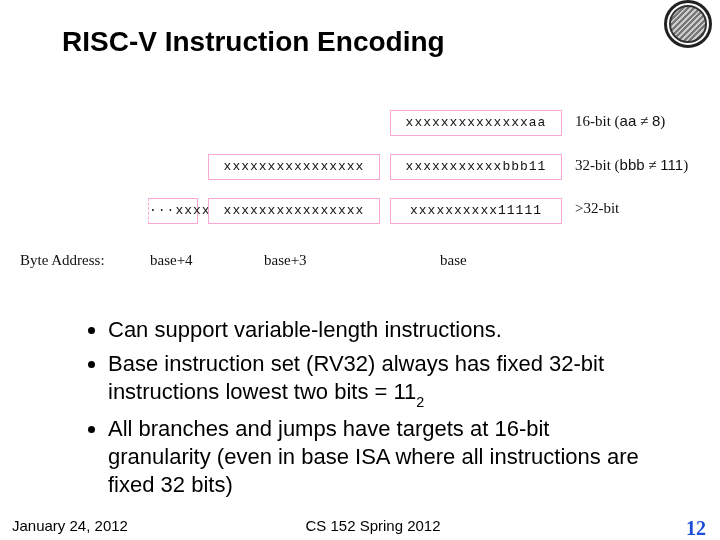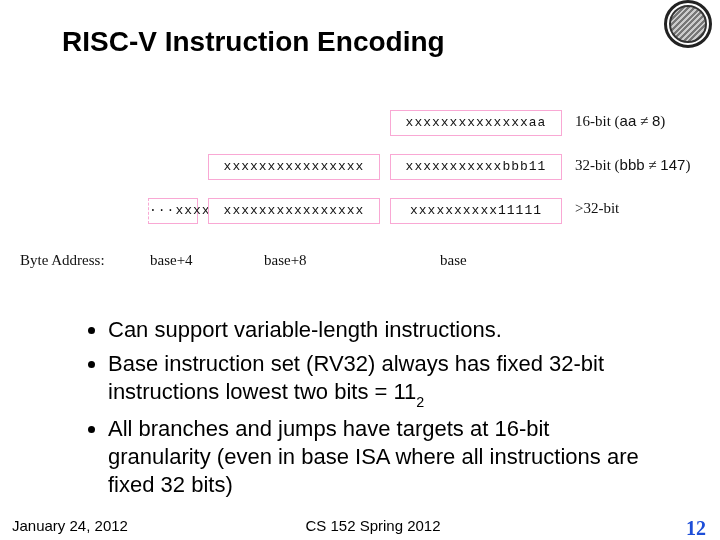--- a/index.html
+++ b/index.html
@@ -163,35 +163,35 @@
       <div class="cell" style="left:370px;width:170px">xxxxxxxxxxxxxxaa</div>
       <div class="row-label">
         <span>16-bit (</span><span class="tt">aa</span><span> ≠ </span><span class="tt">8</span><span>)</span>
       </div>
     </div>
 
     <div class="row">
       <div class="cell" style="left:188px;width:170px">xxxxxxxxxxxxxxxx</div>
       <div class="cell" style="left:370px;width:170px">xxxxxxxxxxxbbb11</div>
       <div class="row-label">
-        <span>32-bit (</span><span class="tt">bbb</span><span> ≠ </span><span class="tt">147</span><span>)</span>
+        <span>32-bit (</span><span class="tt">bbb</span><span> ≠ </span><span class="tt">111</span><span>)</span>
       </div>
     </div>
 
     <div class="row">
       <div class="cell" style="left:128px;width:48px;border-left-style:dashed">···xxxx</div>
       <div class="cell" style="left:188px;width:170px">xxxxxxxxxxxxxxxx</div>
       <div class="cell" style="left:370px;width:170px">xxxxxxxxxx11111</div>
       <div class="row-label">&gt;32-bit</div>
     </div>
 
     <div class="byteaddr-row">
       <div class="label">Byte Address:</div>
       <div class="tick" style="left:130px;width:70px">base+4</div>
-      <div class="tick" style="left:244px;width:70px">base+8</div>
+      <div class="tick" style="left:244px;width:70px">base+3</div>
       <div class="tick" style="left:420px;width:60px">base</div>
     </div>
   </div>
 
   <div class="bullets">
     <ul>
       <li>Can support variable-length instructions.</li>
       <li>
         <span>Base instruction set (RV32) always has fixed 32-bit instructions lowest two bits = 11</span><span class="sub2">2</span>
       </li>

